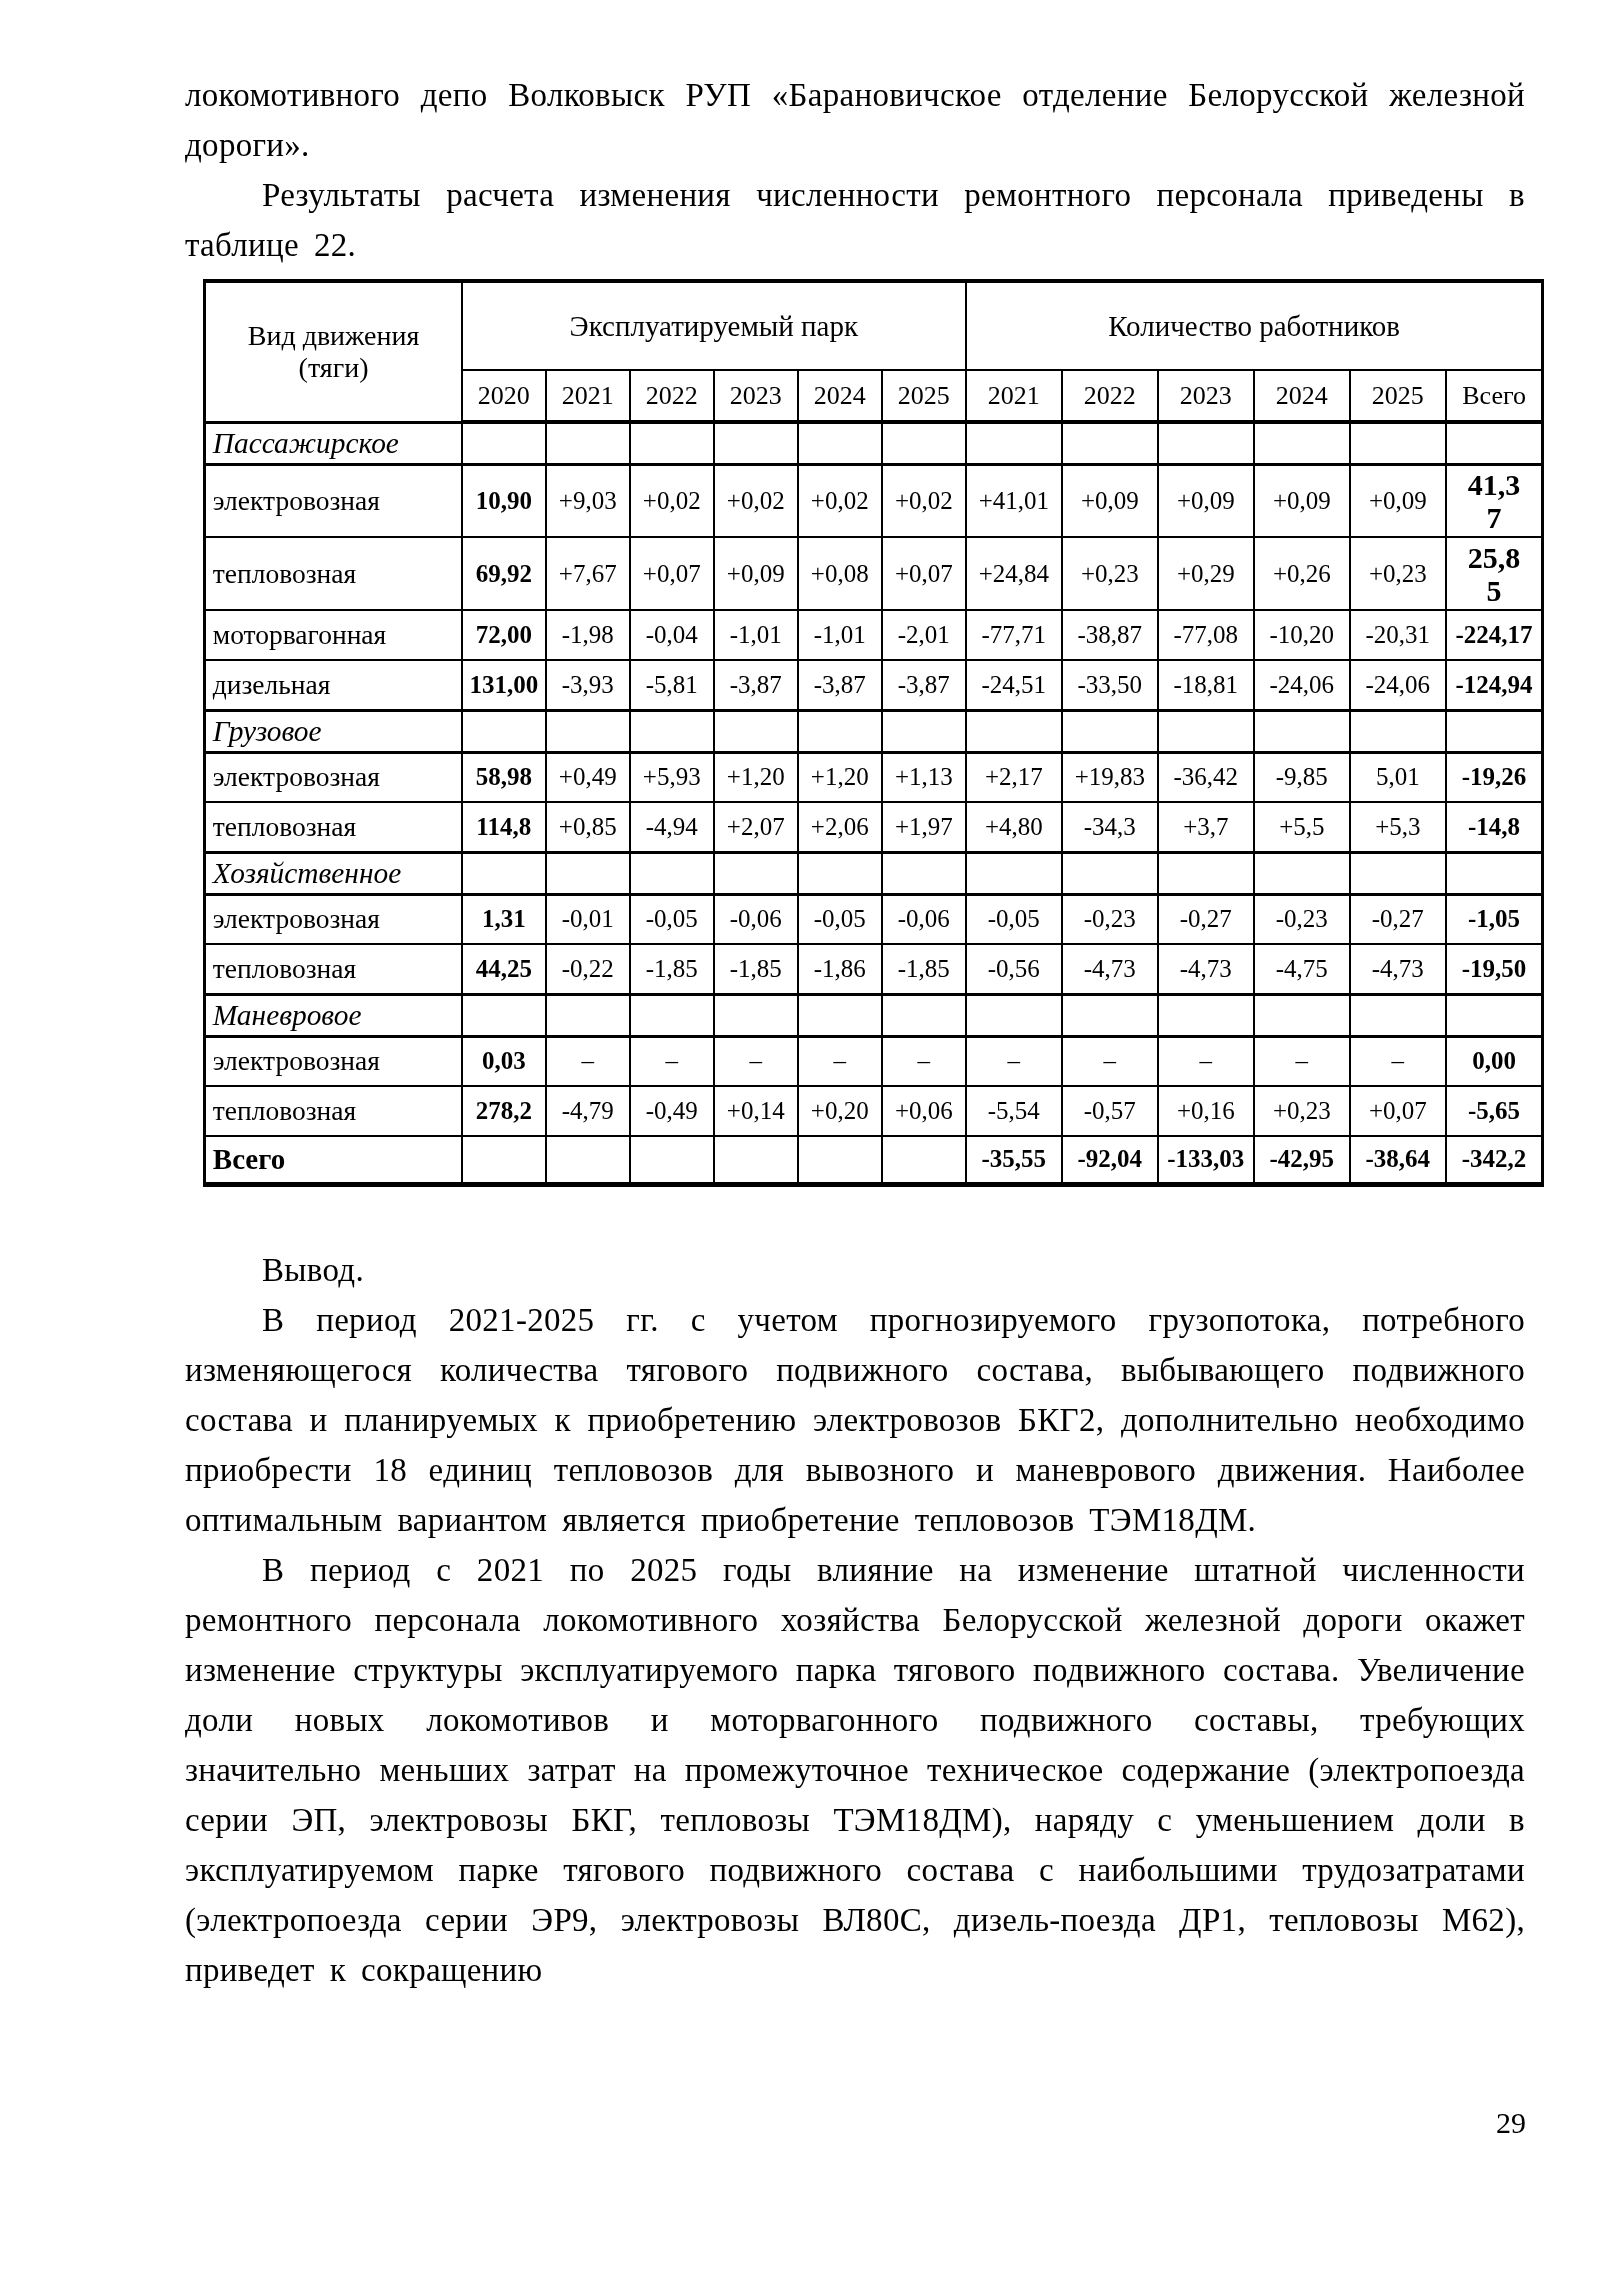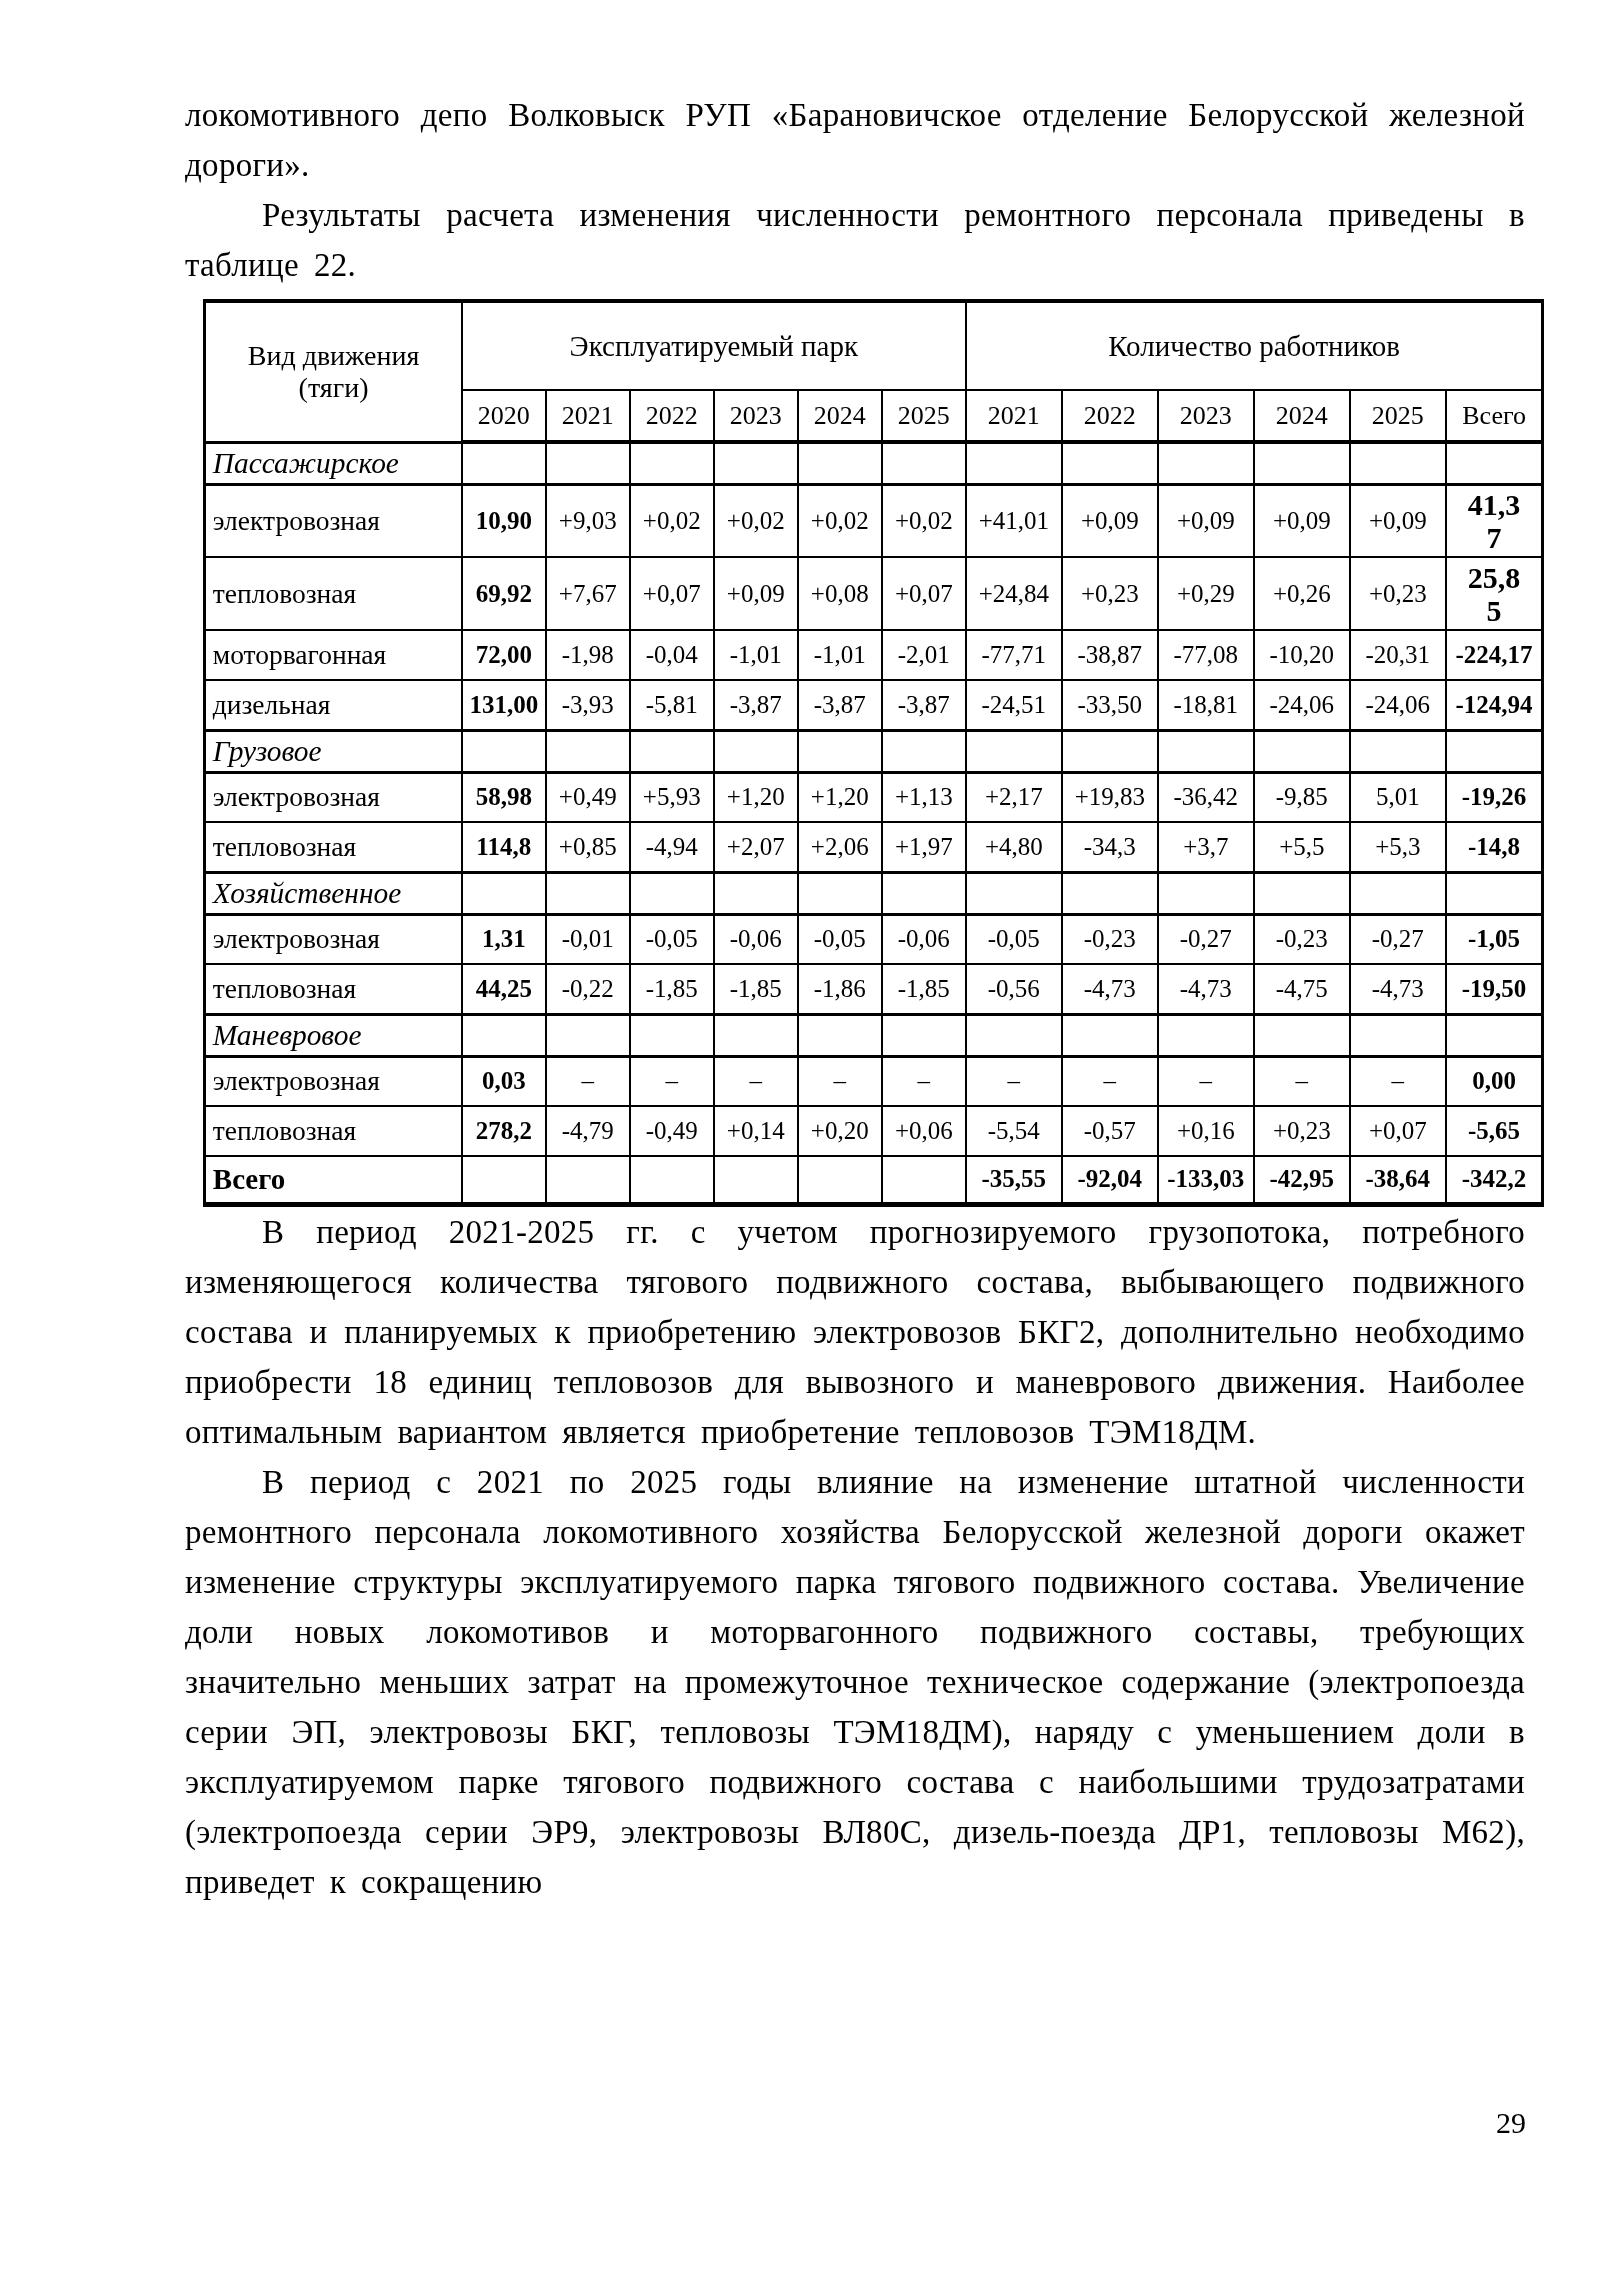--- a/index.html
+++ b/index.html
@@ -1,21 +1,21 @@
 <!DOCTYPE html>
 <html style="font-size:10.5px"><head>
 <meta charset="utf-8">
 <style>
   * { margin:0; padding:0; box-sizing:border-box; }
   html,body { background:#ffffff; }
   body {
     width:1623px; height:2295px; position:relative;
     color:#000; font-family:"Liberation Serif","DejaVu Serif",serif;
   }
-  .content { position:absolute; left:185px; top:90px; width:1340px; }
+  .content { position:absolute; left:185px; top:70px; width:1340px; }
   p.body-text {
     font-size:33px; line-height:50px; text-align:justify;
     word-spacing:6.5px; letter-spacing:0.3px;
   }
   .indent { text-indent:77px; }
   .caption {
     font-size:33px; line-height:50px; text-align:justify;
     word-spacing:41px; margin-top:26px; letter-spacing:0.3px;
   }
   .caption .it { font-style:italic; }
@@ -322,20 +322,21 @@
           <td>-35,55</td>
           <td>-92,04</td>
           <td>-133,03</td>
           <td>-42,95</td>
           <td>-38,64</td>
           <td class="b">-342,2</td>
         </tr>
       </tbody>
   </table>
 
+  <p class="body-text indent conclusion">Вывод.</p>
 
   <p class="body-text indent">В период 2021-2025 гг. с учетом прогнозируемого грузопотока, потребного изменяющегося количества тягового подвижного состава, выбывающего подвижного состава и планируемых к приобретению электровозов БКГ2, дополнительно необходимо приобрести 18 единиц тепловозов для вывозного и маневрового движения. Наиболее оптимальным вариантом является приобретение тепловозов ТЭМ18ДМ.</p>
 
   <p class="body-text indent">В период с 2021 по 2025 годы влияние на изменение штатной численности ремонтного персонала локомотивного хозяйства Белорусской железной дороги окажет изменение структуры эксплуатируемого парка тягового подвижного состава. Увеличение доли новых локомотивов и моторвагонного подвижного составы, требующих значительно меньших затрат на промежуточное техническое содержание (электропоезда серии ЭП, электровозы БКГ, тепловозы ТЭМ18ДМ), наряду с уменьшением доли в эксплуатируемом парке тягового подвижного состава с наибольшими трудозатратами (электропоезда серии ЭР9, электровозы ВЛ80С, дизель-поезда ДР1, тепловозы М62), приведет к сокращению</p>
 
 </div>
 
 <div class="page-number">29</div>
 
 

